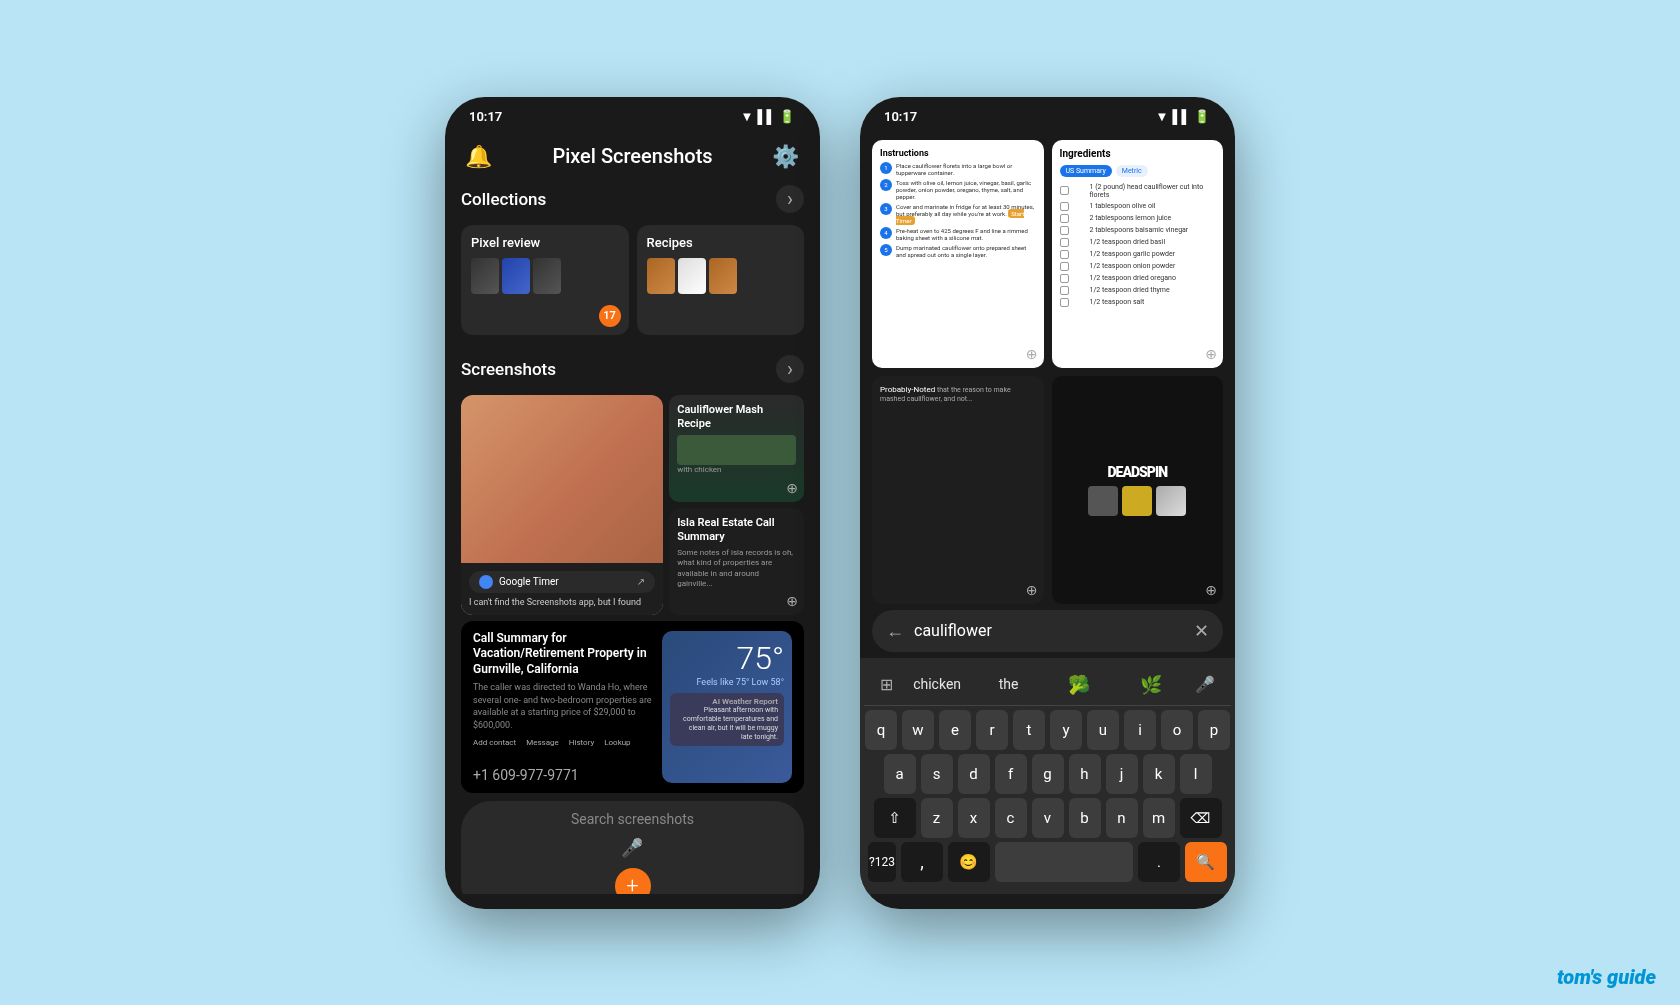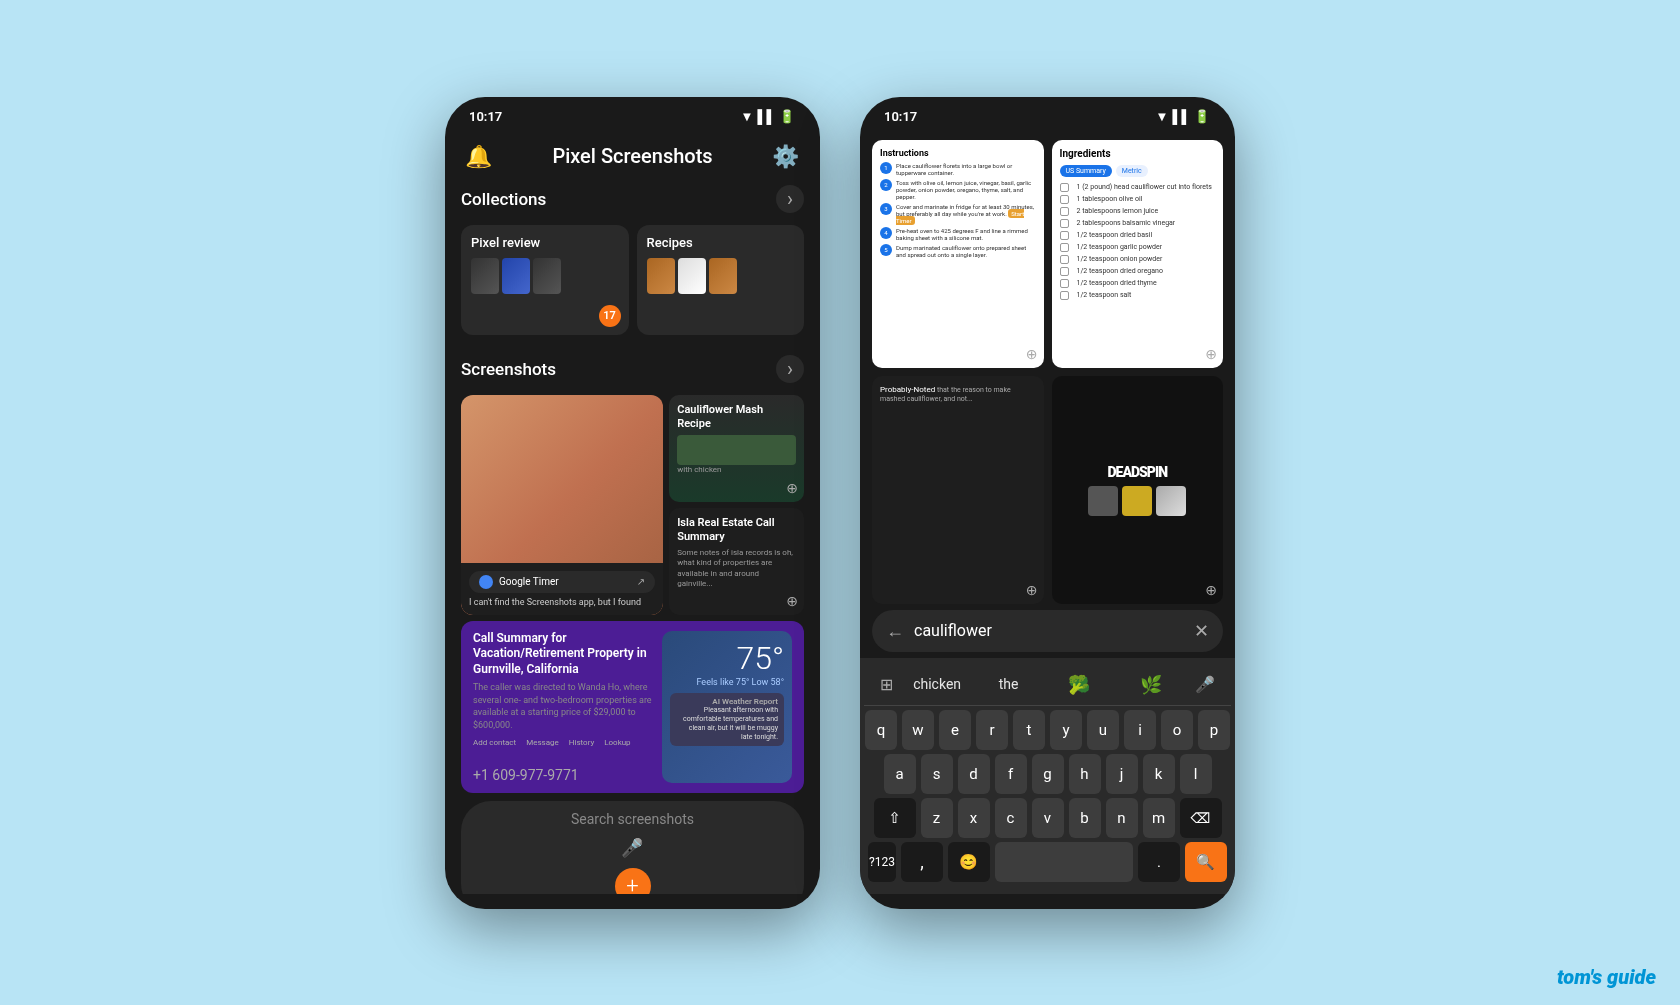--- a/index.html
+++ b/index.html
@@ -207,21 +207,21 @@
     .cauliflower-img-placeholder {
       width: 100%;
       height: 30px;
       background: #3a5a3a;
       border-radius: 4px;
       margin-top: 4px;
     }
     .screenshot-isla { background: #1e1e1e; }
     
     .call-summary-card {
-      background: #4c1d95;
+      background: #000000;
       border-radius: 12px;
       margin-top: 6px;
       padding: 10px 12px;
       display: flex;
       gap: 8px;
     }
     .call-text-col { flex: 1; }
     .call-title {
       color: #fff;
       font-size: 12px;
@@ -377,21 +377,21 @@
       background: #e8f0fe;
       color: #1a73e8;
       border-radius: 20px;
       padding: 2px 6px;
       font-size: 7px;
     }
     .ingr-tab-active { background: #1a73e8; color: #fff; }
     .ingr-item {
       display: flex;
       align-items: center;
-      gap: 8px;
+      gap: 21px;
       margin-bottom: 3px;
       color: #333;
       font-size: 7px;
     }
     .ingr-check {
       width: 9px; height: 9px;
       border: 1px solid #999;
       border-radius: 2px;
       flex-shrink: 0;
     }

